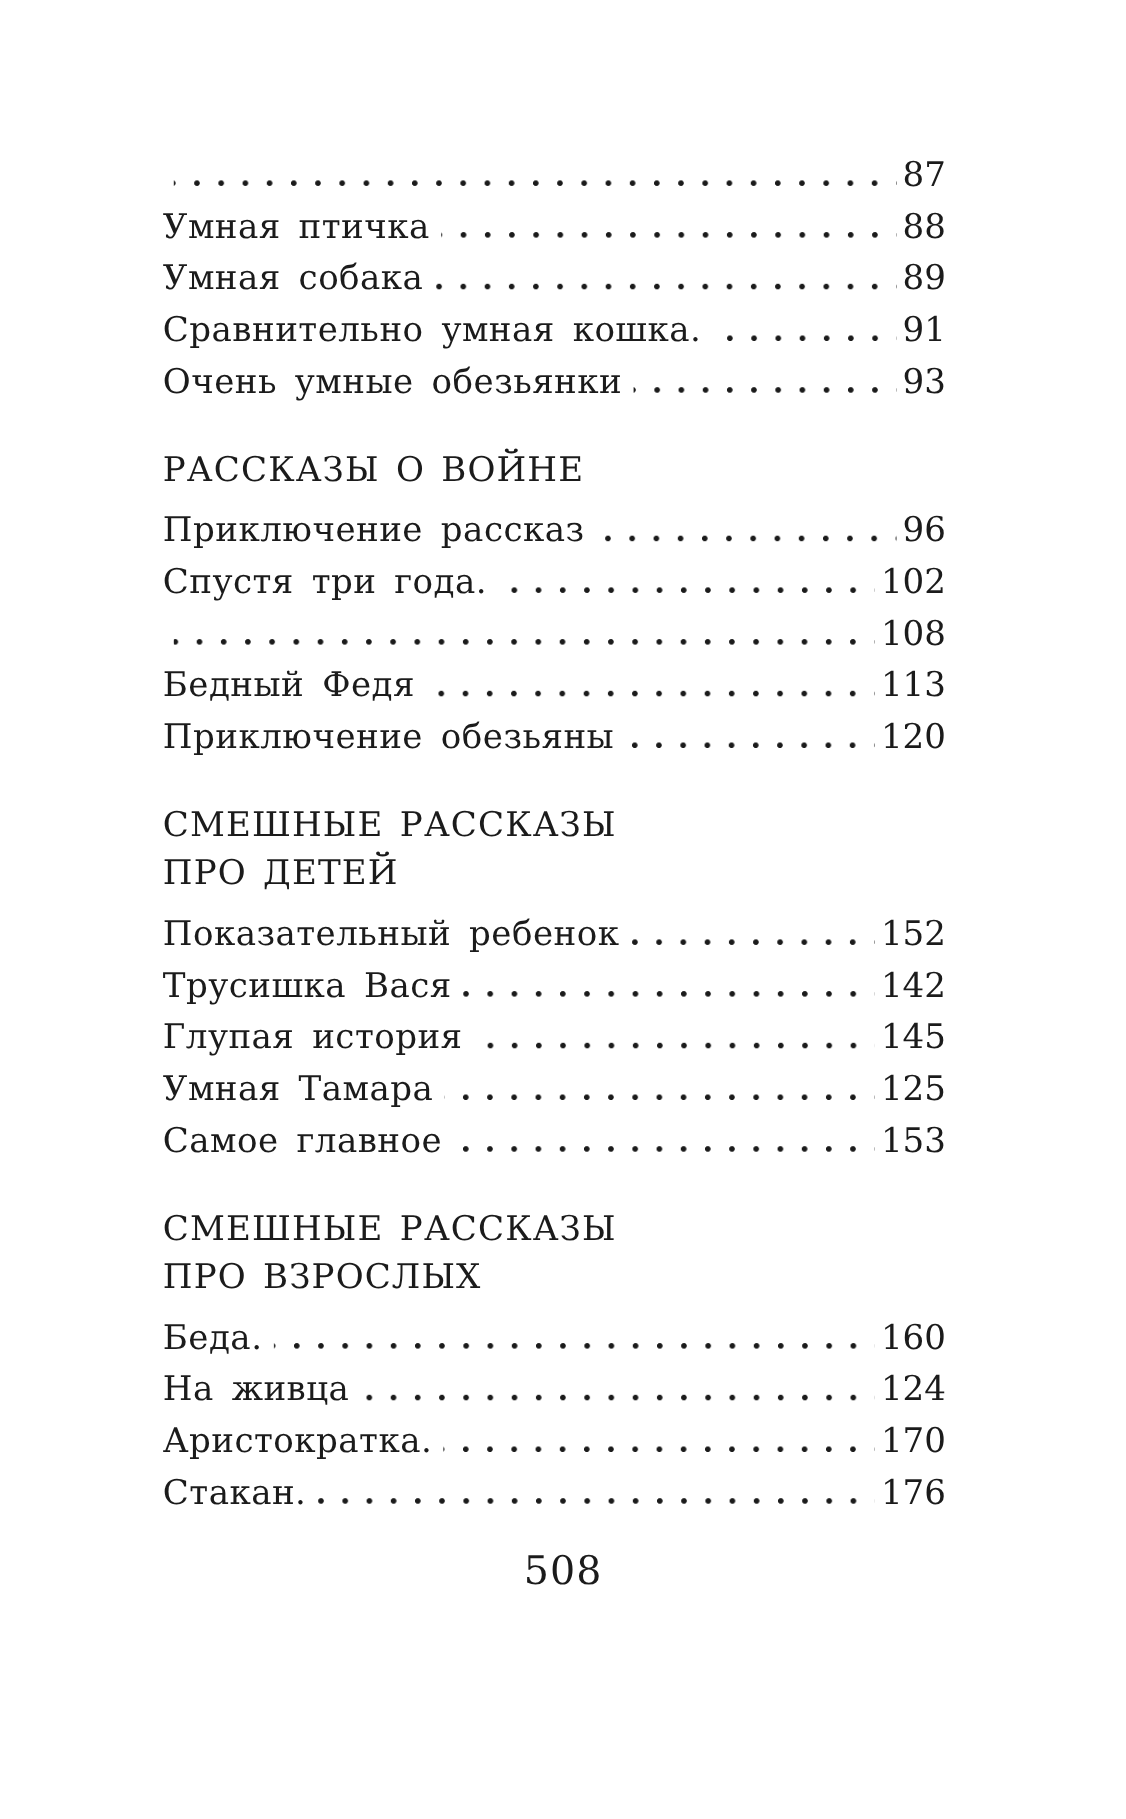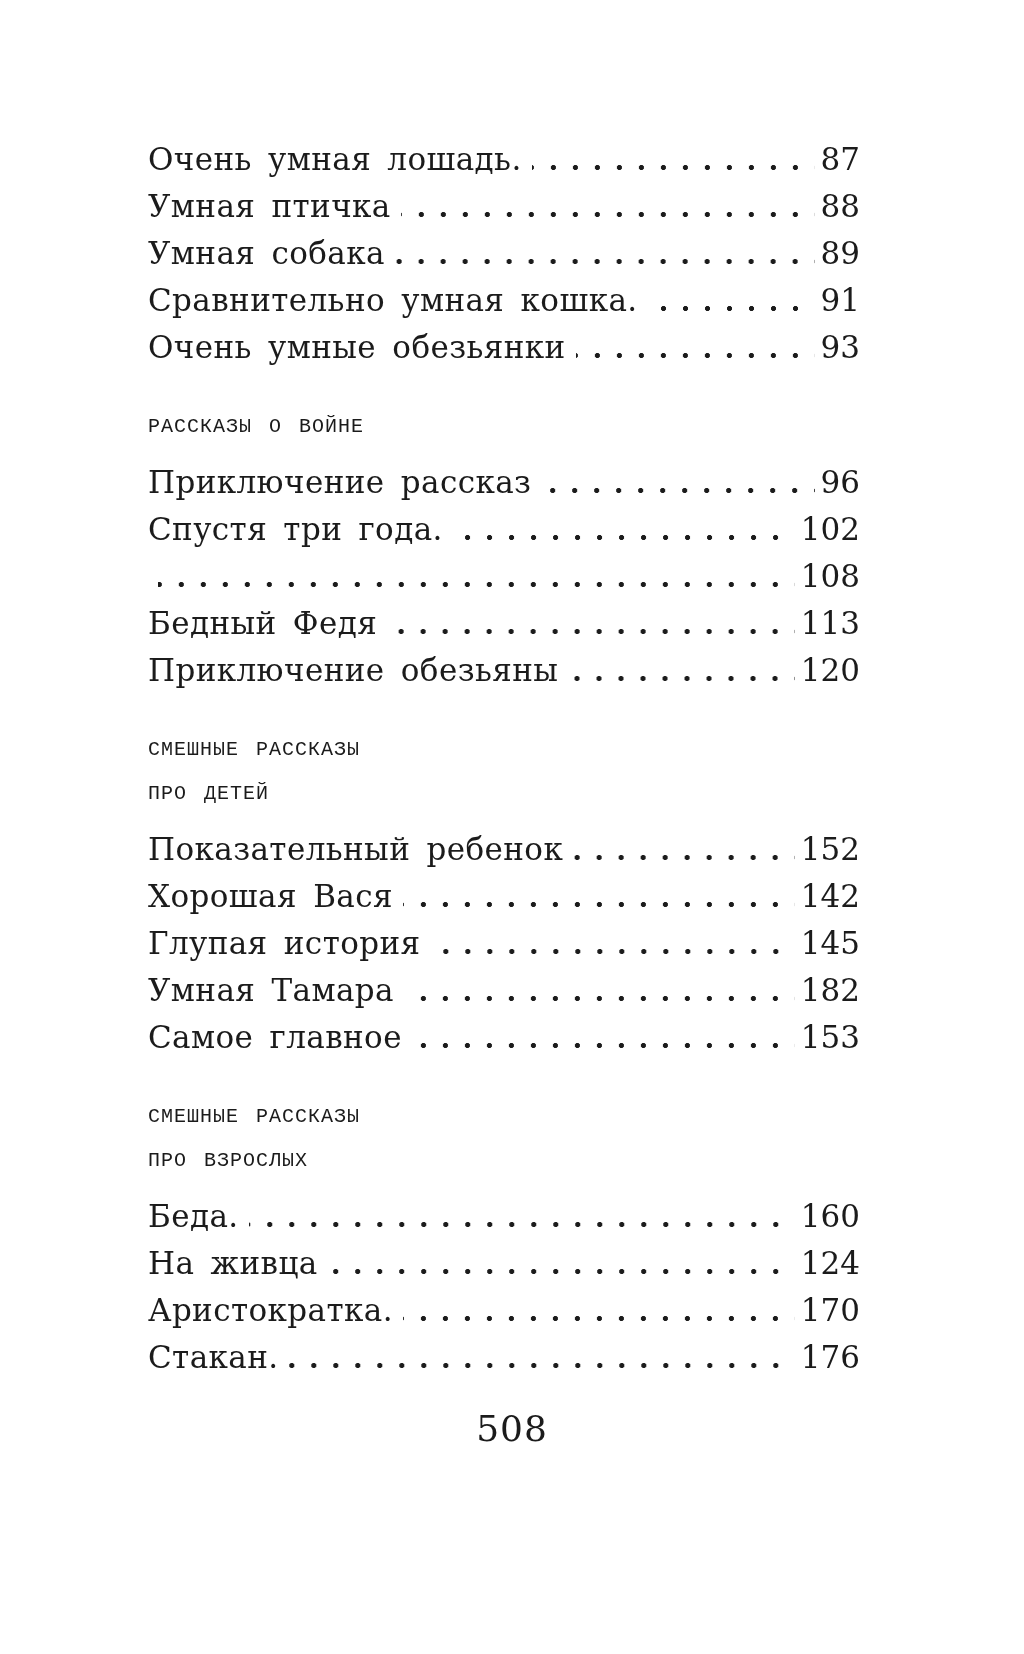--- a/index.html
+++ b/index.html
@@ -18,27 +18,26 @@
   }
   .toc {
     position: absolute;
     left: 148px;
     top: 136px;
     width: 712px;
   }
   .toc-section { margin-top: 34px; }
   .toc-section:first-child { margin-top: 0; }
   .heading {
-    font-size: 20px;
+    font-size: 31px;
     font-weight: normal;
     line-height: 44px;
     margin: 0 0 10px 0;
     letter-spacing: 1px;
     word-spacing: 4px;
-    font-family: Liberation Mono, monospace;
   }
   .entry {
     display: flex;
     align-items: baseline;
     font-size: 31px;
     line-height: 47px;
     white-space: nowrap;
   }
   .entry .title {
     word-spacing: 6px;
@@ -71,21 +70,20 @@
 </style>
 </head>
 <body>
 
 <div class="page">
   <main class="toc">
   <section class="toc-section">
 
     <div class="entries">
   <div class="entry">
-    <span class="title">Очень умная лошадь.</span>
     <span class="leader"></span>
     <span class="pagenum">87</span>
   </div>
 
   <div class="entry">
     <span class="title">Умная птичка</span>
     <span class="leader"></span>
     <span class="pagenum">88</span>
   </div>
 
@@ -151,35 +149,35 @@
           <div>ПРО ДЕТЕЙ</div>
         </h2>
     <div class="entries">
   <div class="entry">
     <span class="title">Показательный ребенок</span>
     <span class="leader"></span>
     <span class="pagenum">152</span>
   </div>
 
   <div class="entry">
-    <span class="title">Хорошая Вася</span>
+    <span class="title">Трусишка Вася</span>
     <span class="leader"></span>
     <span class="pagenum">142</span>
   </div>
 
   <div class="entry">
     <span class="title">Глупая история</span>
     <span class="leader"></span>
     <span class="pagenum">145</span>
   </div>
 
   <div class="entry">
     <span class="title">Умная Тамара</span>
     <span class="leader"></span>
-    <span class="pagenum">182</span>
+    <span class="pagenum">125</span>
   </div>
 
   <div class="entry">
     <span class="title">Самое главное</span>
     <span class="leader"></span>
     <span class="pagenum">153</span>
   </div>
 </div>
   </section>
 

